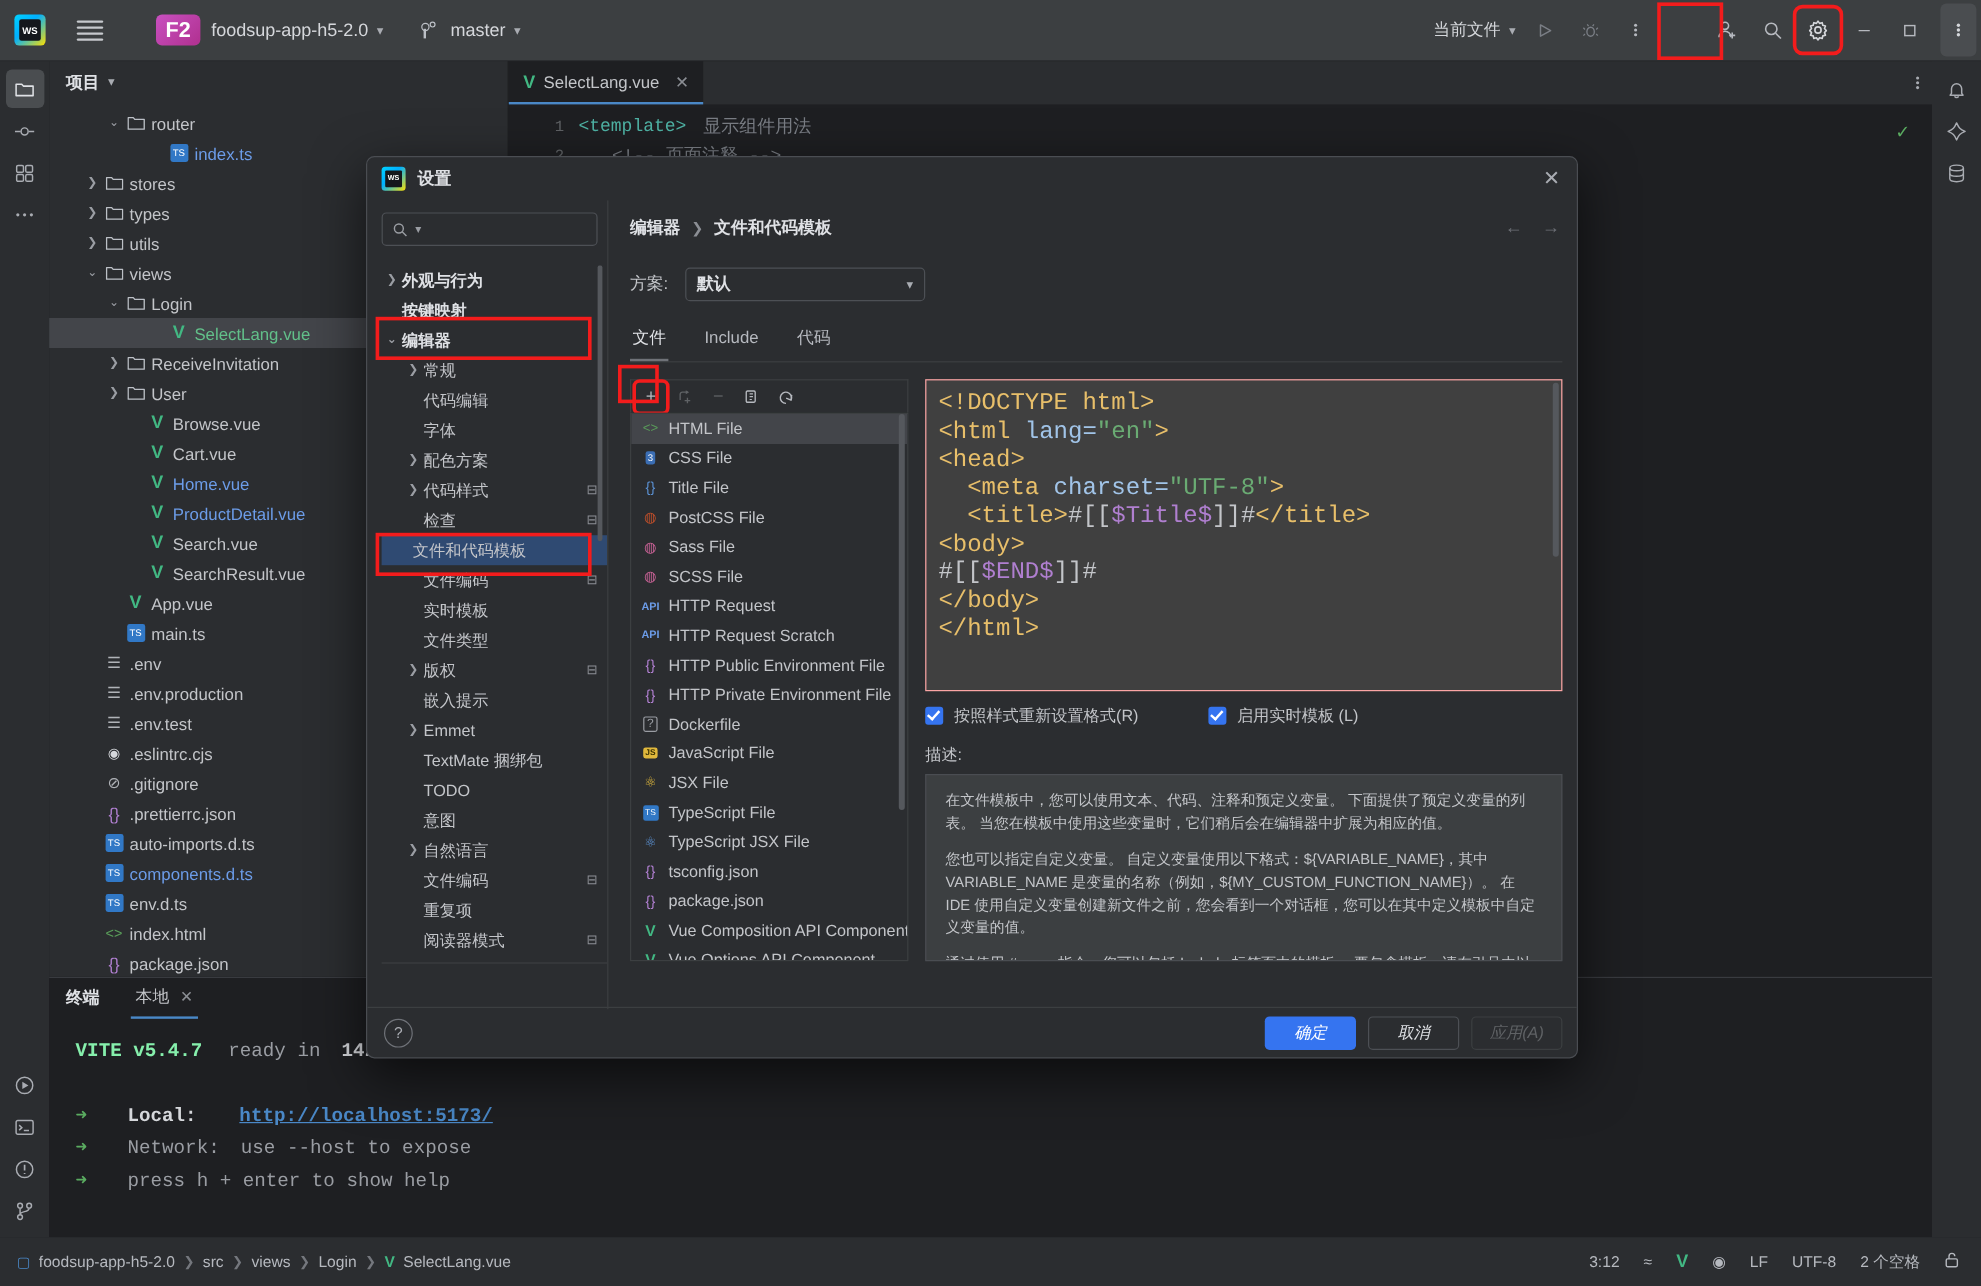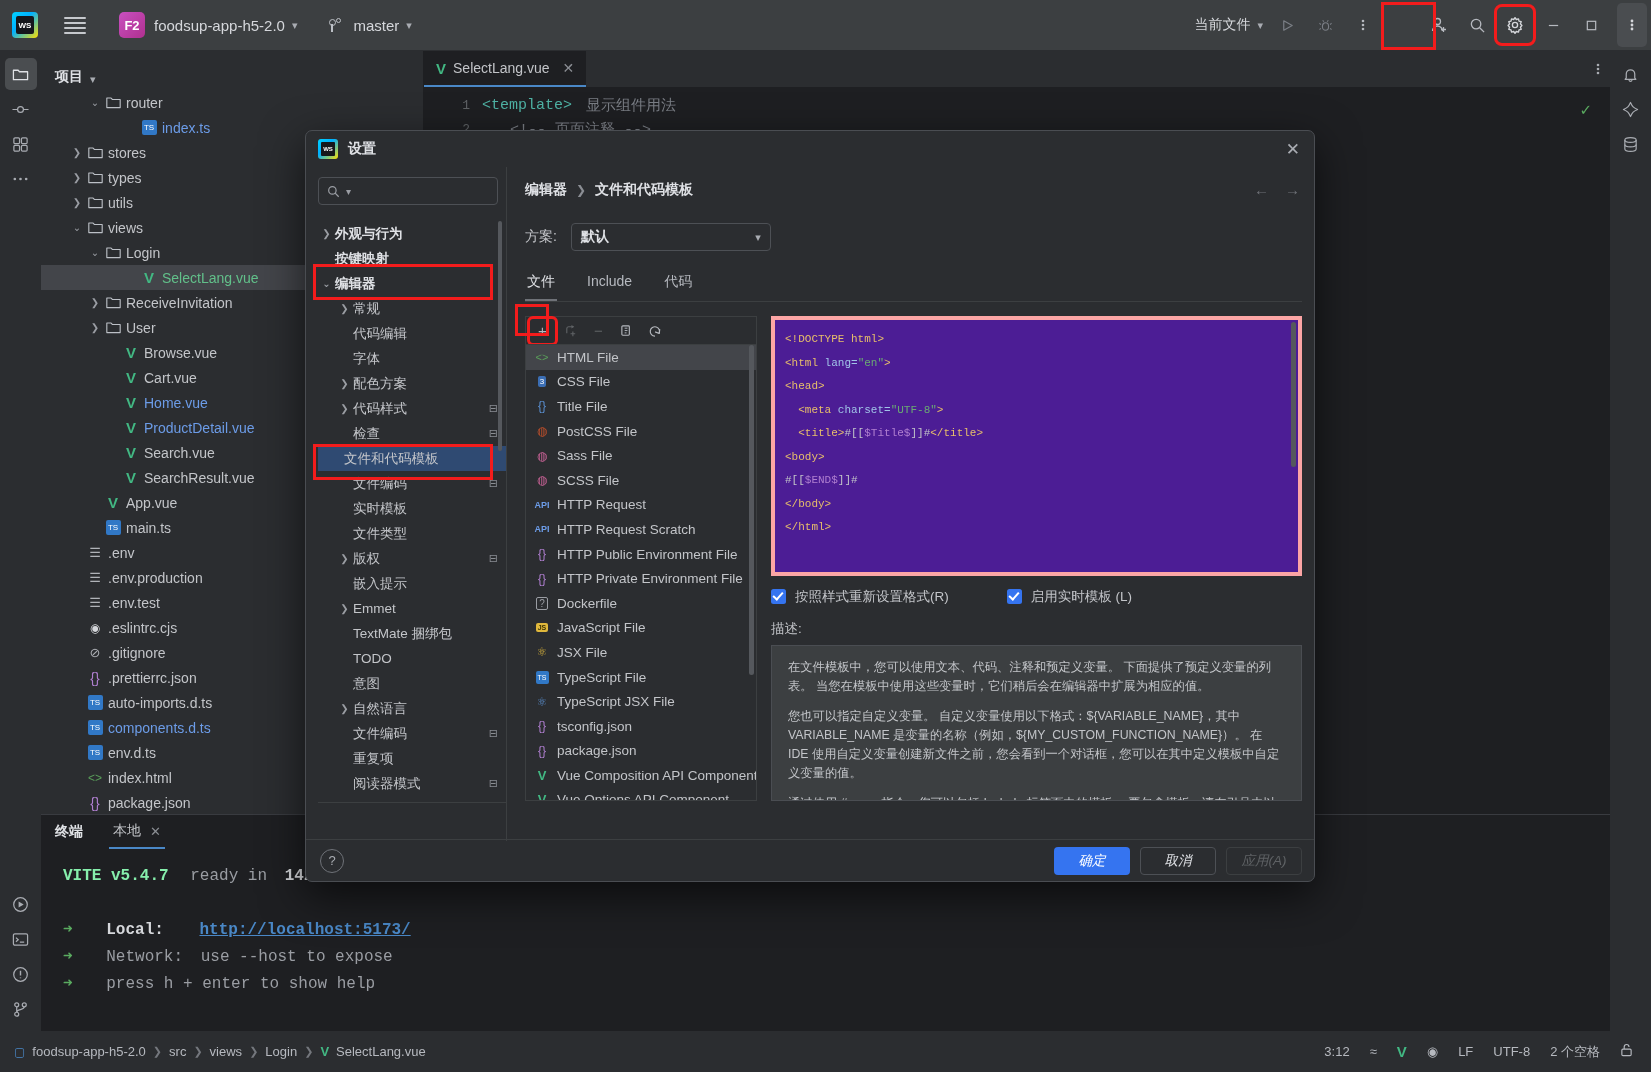--- a/index.html
+++ b/index.html
@@ -24,23 +24,23 @@
     position: relative; flex: none;
   }
   .logo-ws::after {
     content: "WS"; position: absolute; inset: 4px; background: #15171c;
     color: #fff; font-size: 8px; font-weight: bold; display: flex;
     align-items: center; justify-content: center; border-radius: 2px;
   }
   .hamburger { width: 22px; margin-left: 26px; flex: none; cursor: pointer; }
   .hamburger span { display: block; height: 2px; background: #c6c9cd; margin: 3px 0; border-radius: 1px; }
   .proj-badge {
-    width: 26px; height: 26px; border-radius: 5px; margin-left: 33px;
+    width: 37px; height: 26px; border-radius: 5px; margin-left: 44px;
     background: linear-gradient(135deg,#c850c0,#b0308f);
-    color: #fff; font-size: 13px; font-weight: bold;
+    color: #fff; font-size: 18px; font-weight: bold;
     display: flex; align-items: center; justify-content: center; flex: none;
   }
   .tb-label { margin-left: 9px; font-size: 15px; color: #d5d7db; white-space: nowrap; }
   .chev { margin-left: 7px; color: #a9acb2; font-size: 11px; }
   .branch-ico {
     margin-left: 30px; width: 14px; height: 16px; position: relative; flex: none;
   }
   .branch-ico::before {
     content:""; position:absolute; left:2px; top:2px; width:5px; height:5px;
     border:1.5px solid #bcc0c6; border-radius:50%;
@@ -84,21 +84,21 @@
     position: absolute; right: 0; top: 51px; width: 41px; height: 980px;
     background: #2b2d30; display:flex; flex-direction:column; align-items:center;
     padding-top: 7px; gap: 3px;
   }
 
   
   .projpanel {
     position: absolute; left: 41px; top: 51px; width: 383px; height: 763px;
     background: #2b2d30; border-right: 1px solid #1e1f22;
   }
-  .projhdr { height: 35px; display:flex; align-items:flex-end; padding-left: 14px; }
+  .projhdr { height: 35px; display:flex; align-items:center; padding-left: 14px; }
   .projhdr .t { font-size: 14px; font-weight: bold; color: #dfe1e5; }
   .tree { padding-top: 4px; font-size: 14px; }
   .trow {
     height: 25px; display:flex; align-items:center; white-space:nowrap;
     padding-right: 6px; cursor: pointer; color:#c3c5c9;
   }
   .trow.sel { background:#43454a; }
   .arrow { width: 16px; text-align:center; color:#9a9da3; font-size:10px; flex:none; }
   .arrow.none { visibility: hidden; }
   .ico { width: 20px; display:flex; align-items:center; justify-content:center; flex:none; margin-right:3px; }
@@ -253,22 +253,22 @@
   .trow2 {
     height:24.6px; display:flex; align-items:center; gap:7px; padding-left:8px;
     font-size:13.5px; color:#c3c5c9; white-space:nowrap; cursor:pointer;
   }
   .trow2.sel { background:#43454a; }
   .trow2 .mi { width:16px; display:flex; align-items:center; justify-content:center; flex:none; font-size:11px;}
   .list-scroll { position:absolute; right:2px; top:0; width:5px; height:330px; background:#55585d; border-radius:3px;}
 
   .prev-col { flex:1; display:flex; flex-direction:column; margin-left:14px; }
   .prev-code {
-    height:276px; background:#4c1d95; border:4px solid #fca5a5;
-    font-family:"Liberation Mono","DejaVu Sans Mono",monospace; font-size:11px;
+    height:276px; background:#404040; border:1px solid #fca5a5;
+    font-family:"Liberation Mono","DejaVu Sans Mono",monospace; font-size:20px;
     padding:8px 0 0 10px; line-height:23.5px; position:relative; overflow:hidden;
   }
   .prev-scroll { position:absolute; right:2px; top:2px; width:5px; height:145px; background:#55585d; border-radius:3px;}
   .k-tag { color:#e8bf6a; }
   .k-attr { color:#a1c4e8; }
   .k-str { color:#6aab73; }
   .k-var { color:#b07fd0; }
   .k-plain { color:#c3c5c9; }
 
   .checkrow { display:flex; align-items:center; gap:0; margin-top:12px; }

